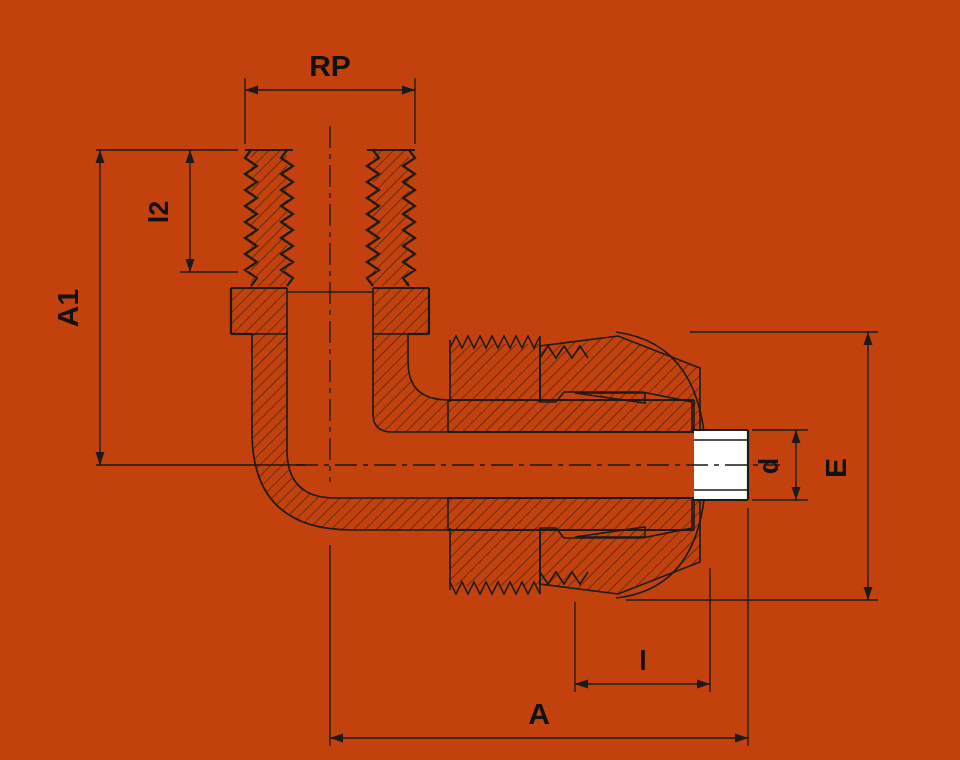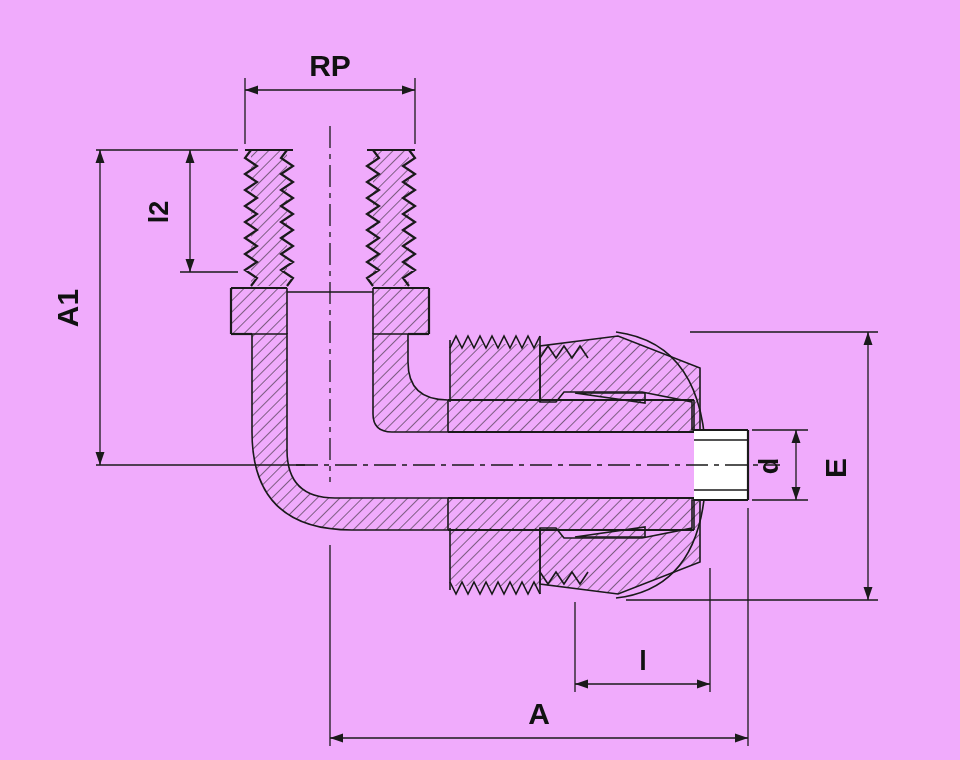--- a/index.html
+++ b/index.html
@@ -1,17 +1,17 @@
 <!DOCTYPE html>
 <html><head>
 <meta charset="utf-8">
 <style>
   html, body { margin: 0; padding: 0; background: #ffffff; }
   .canvas {
-    width: 960px; height: 760px; background: #f0abfc;
+    width: 960px; height: 760px; background: #c2410c;
     position: relative; overflow: hidden;
     font-family: "Liberation Sans", sans-serif;
   }
   svg { display: block; }
   .o  { stroke: #1a1a1a; stroke-width: 2.2; fill: none; stroke-linejoin: miter; stroke-linecap: butt; }
   .o2 { stroke: #1a1a1a; stroke-width: 1.6; fill: none; }
   .h  { fill: url(#hatch); stroke: #1a1a1a; stroke-width: 1.6; stroke-linejoin: miter; }
   .hr { fill: url(#hatch); stroke: none; }
   .d  { stroke: #1a1a1a; stroke-width: 1.3; fill: none; }
   .cl { stroke: #1a1a1a; stroke-width: 1.3; fill: none; stroke-dasharray: 22 6 5 6; }

